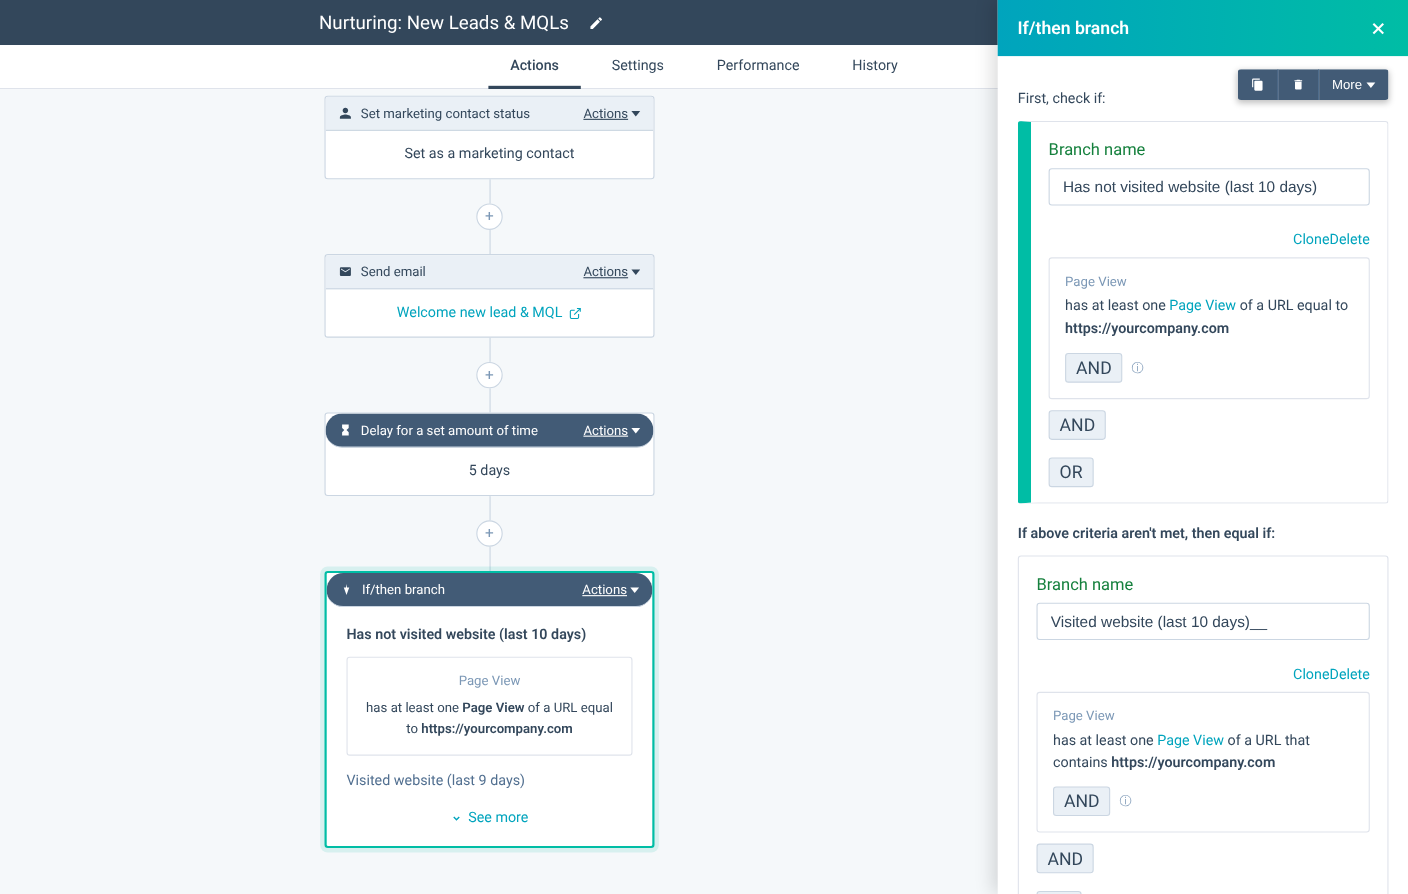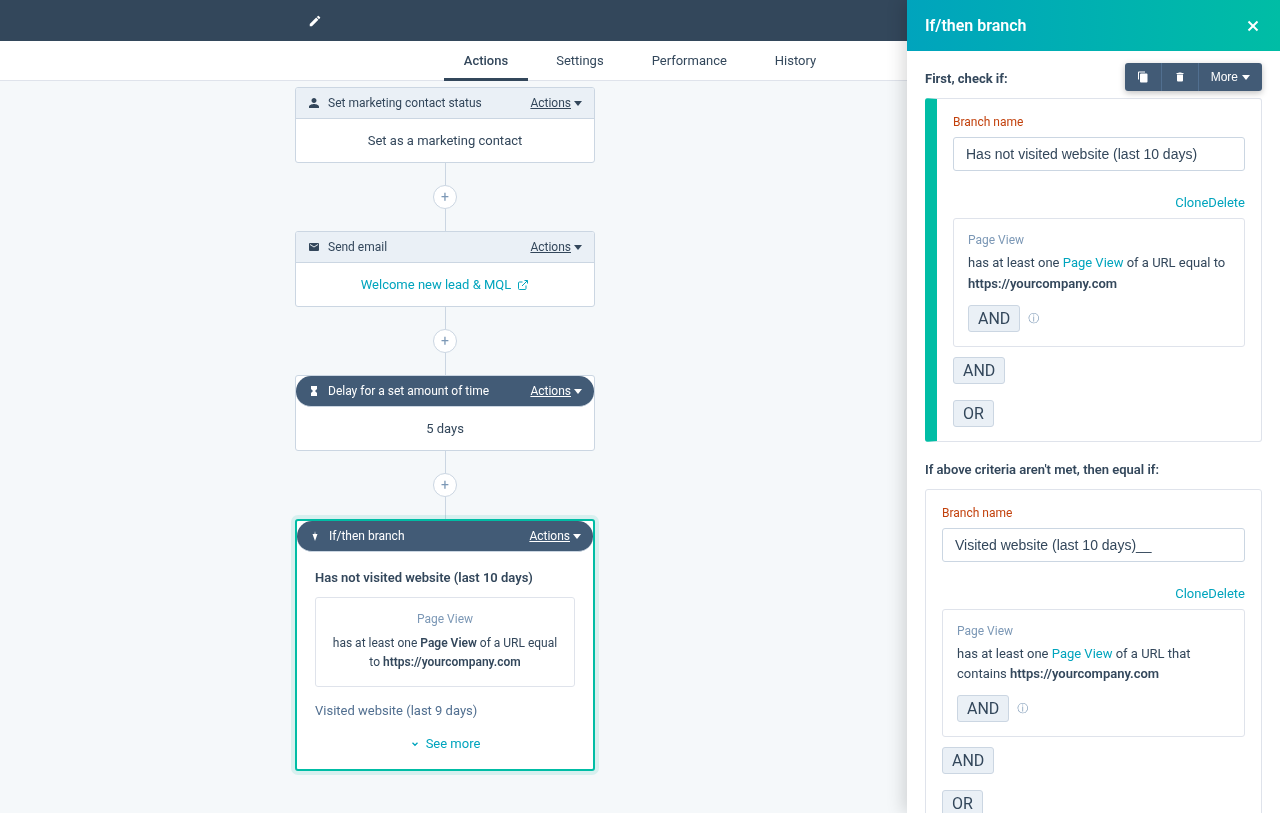--- a/index.html
+++ b/index.html
@@ -33,46 +33,47 @@
 .criteria-box .c-head { color: #7c98b6; margin-bottom: 8px; }
 .criteria-box .c-body { line-height: 1.6; }
 .criteria-box .c-body strong { font-weight: 600; }
 .see-more-row { text-align: center; margin-top: 10px; padding: 8px 0; display: flex; justify-content: center; }
 .see-more { color: #00a4bd; font-size: 13px; cursor: pointer; display: flex; align-items: center; gap: 6px; }
 .side-panel { position: absolute; top: 0; right: 0; width: 373px; height: 813px; background: #fff; box-shadow: -4px 0 16px rgba(0,0,0,0.15); display: flex; flex-direction: column; z-index: 100; }
 .side-head { height: 51px; background: linear-gradient(90deg, #00a4bd 0%, #00bda5 100%); display: flex; align-items: center; justify-content: space-between; padding: 0 18px; color: #fff; }
 .side-head .title { font-size: 16px; font-weight: 600; }
 .close-btn { cursor: pointer; display: flex; }
 .side-body { flex: 1; overflow-y: auto; padding: 20px 18px 20px 18px; position: relative; }
-.first-check-label { font-size: 13px; color: #33475b; font-weight: 700; margin-bottom: 12px; }
+.first-check-label { font-size: 13px; color: #33475b; font-weight: 400; margin-bottom: 12px; margin-top: 12px; }
 .toolbar-floating { position: absolute; top: 12px; right: 18px; display: flex; gap: 0; box-shadow: 0 2px 6px rgba(0,0,0,0.25); border-radius: 3px; overflow: hidden; }
 .toolbar-floating button { background: #425b76; border: none; color: #fff; font-size: 12px; padding: 7px 12px; cursor: pointer; display: flex; align-items: center; gap: 4px; border-right: 1px solid #516f90; }
 .toolbar-floating button:last-child { border-right: none; }
 .branch-card { border: 1px solid #dfe3eb; border-radius: 3px; margin-bottom: 20px; background: #fff; }
 .branch-card.active-branch { border-left: 12px solid #00bda5; }
 .branch-card-inner { padding: 16px; }
-.branch-name-label { font-size: 12px; color: #c2410c; margin-bottom: 8px; display: block; }
+.branch-name-label { font-size: 15px; color: #15803d; margin-bottom: 8px; display: block; }
 .branch-name-input { width: 100%; padding: 8px 12px; border: 1px solid #cbd6e2; border-radius: 3px; font-size: 14px; color: #33475b; }
 .clone-delete-row { display: flex; justify-content: flex-end; margin-top: 24px; margin-bottom: 8px; }
 .clone-delete-row span { color: #00a4bd; font-size: 13px; cursor: pointer; }
 .filter-box { border: 1px solid #dfe3eb; border-radius: 3px; padding: 14px; margin-top: 4px; }
 .filter-head { color: #7c98b6; font-size: 12px; margin-bottom: 6px; }
 .filter-text { font-size: 13px; color: #33475b; line-height: 1.6; }
 .filter-text .link { color: #00a4bd; }
 .filter-text strong { font-weight: 600; }
 .op-btn { display: inline-block; background: #eaf0f6; border: 1px solid #cbd6e2; padding: 3px 9px; border-radius: 3px; font-size: 16px; color: #33475b; cursor: pointer; margin-top: 10px; }
 .op-row { display: flex; align-items: center; gap: 8px; margin-top: 10px; }
 .info-icon { color: #7c98b6; font-size: 11px; }
 .next-check-label { font-size: 13px; color: #33475b; font-weight: 600; margin-bottom: 12px; margin-top: 8px; }
 .caret-down { width: 0; height: 0; border-left: 4px solid transparent; border-right: 4px solid transparent; border-top: 5px solid currentColor; display: inline-block; }
 </style>
 </head>
 <body>
 
 <div class="top-header">
+  <span class="workflow-title">Nurturing: New Leads &amp; MQLs</span>
   <span class="edit-pencil">
     <svg width="14" height="14" viewBox="0 0 24 24" fill="#fff">
         <path d="M3 17.25V21h3.75L17.81 9.94l-3.75-3.75L3 17.25zM20.71 7.04a1 1 0 0 0 0-1.41l-2.34-2.34a1 1 0 0 0-1.41 0l-1.83 1.83 3.75 3.75 1.83-1.83z"></path>
       </svg>
   </span>
 </div>
 
 <div class="tab-bar">
   <div class="tab active">Actions</div>
   <div class="tab">Settings</div>

